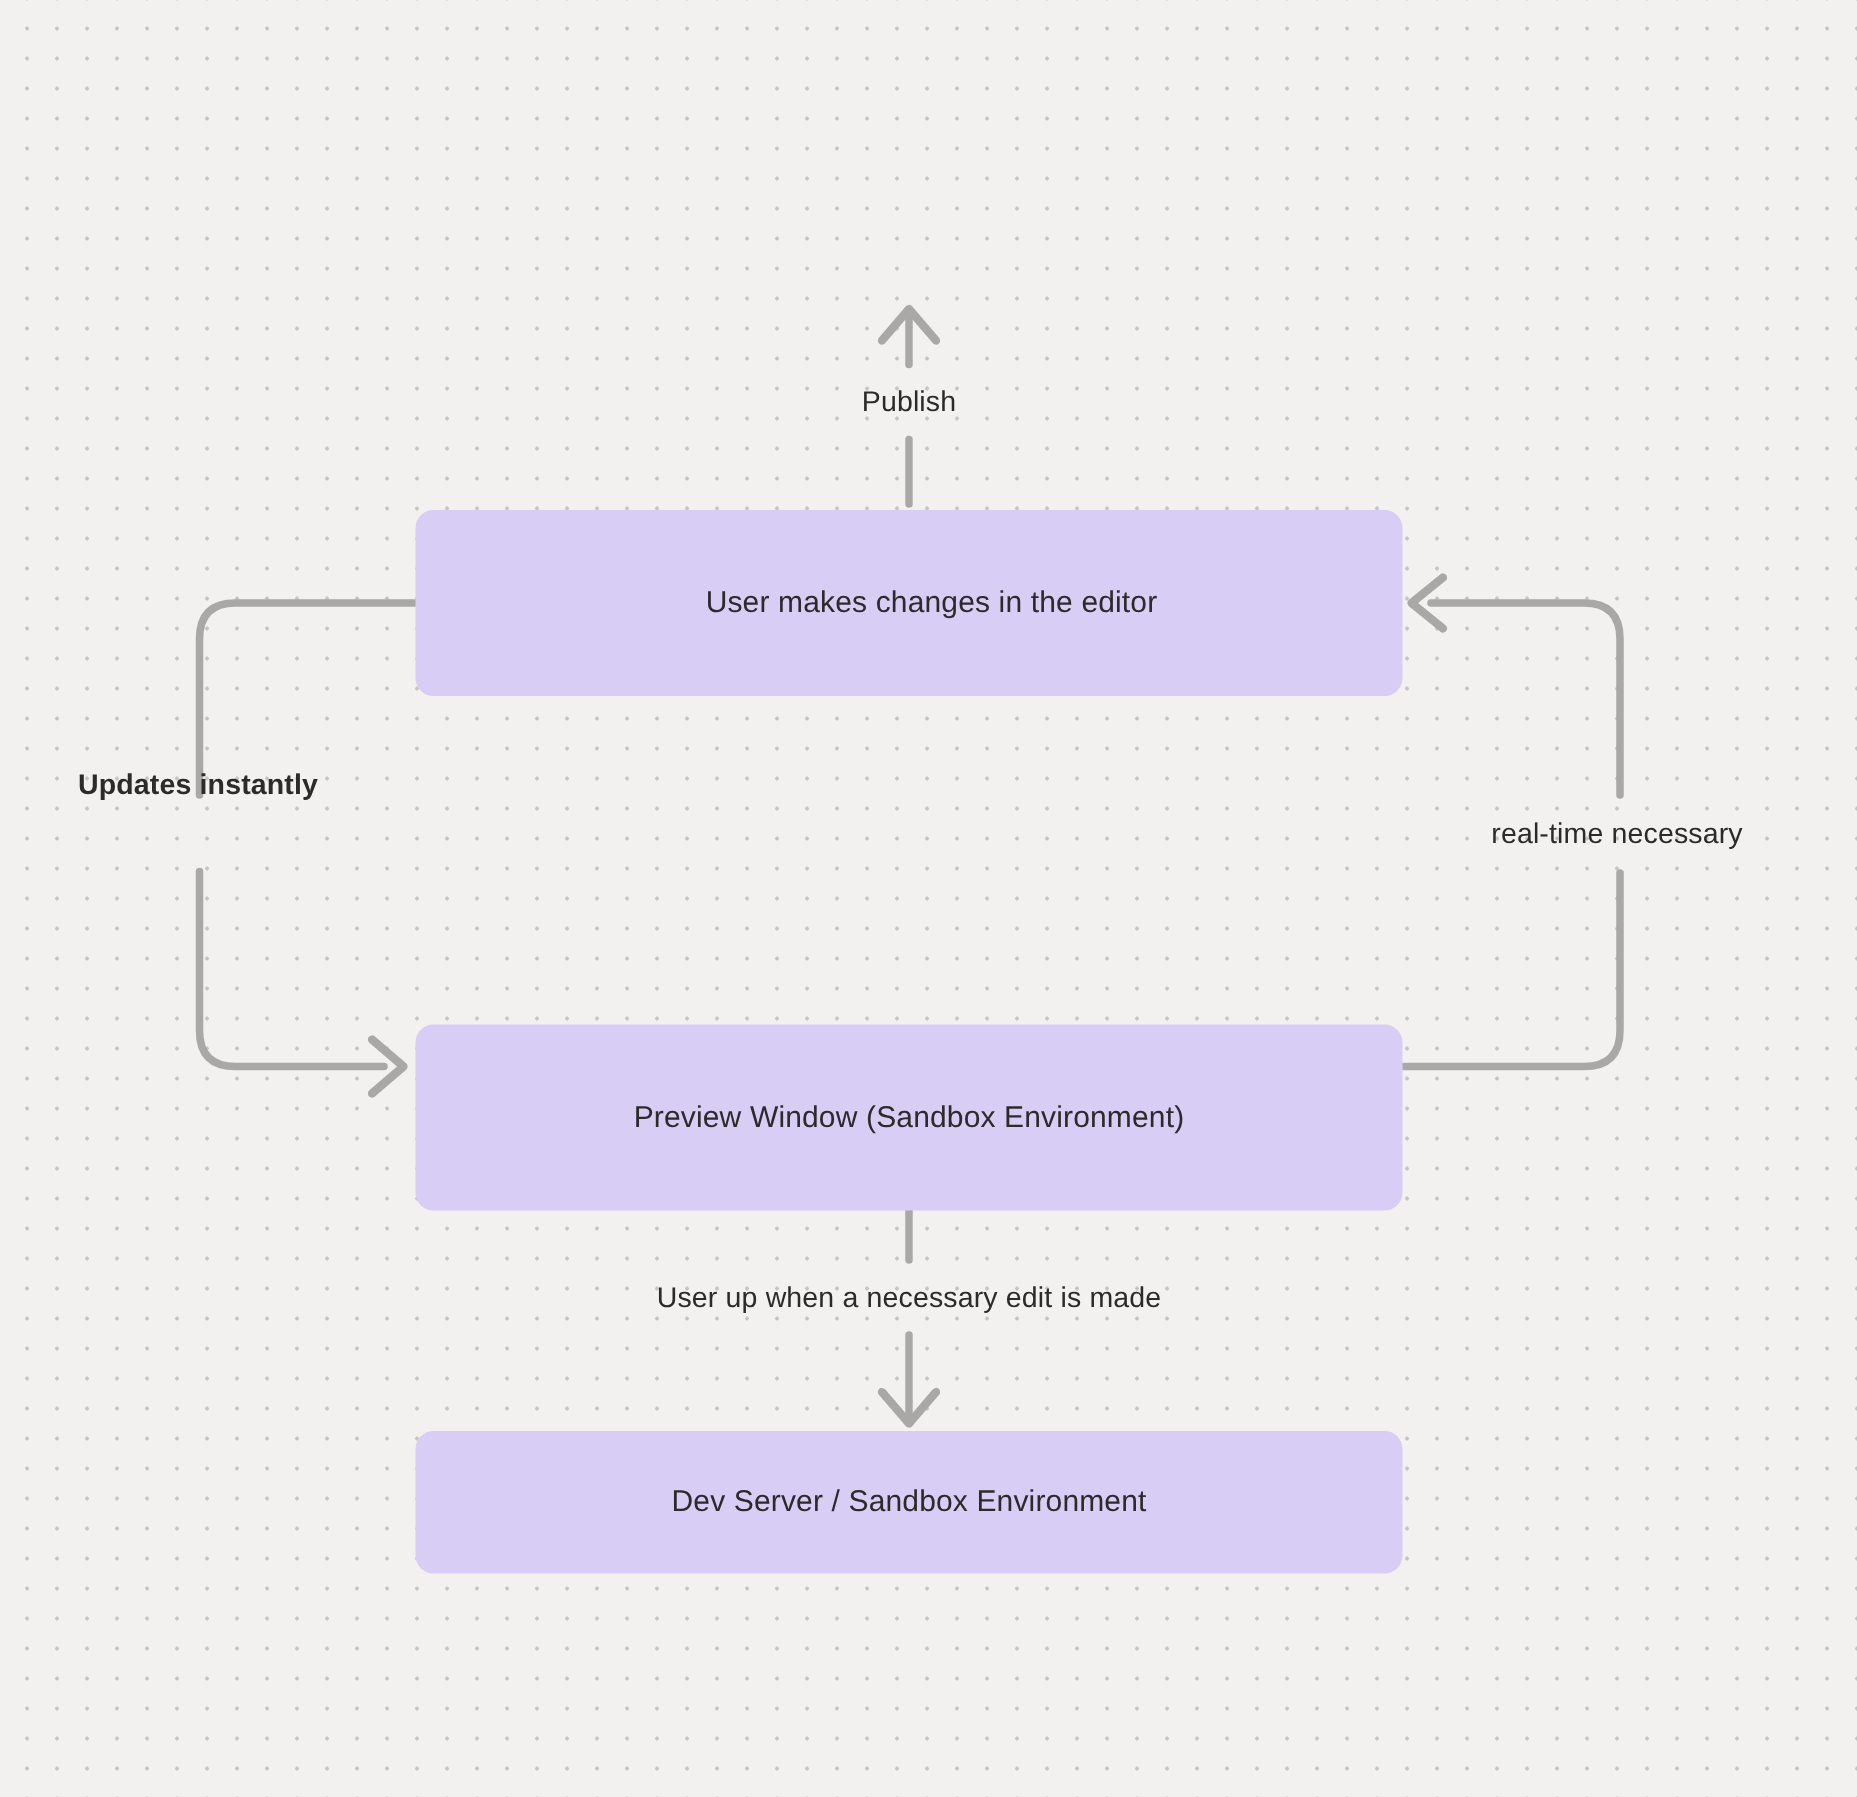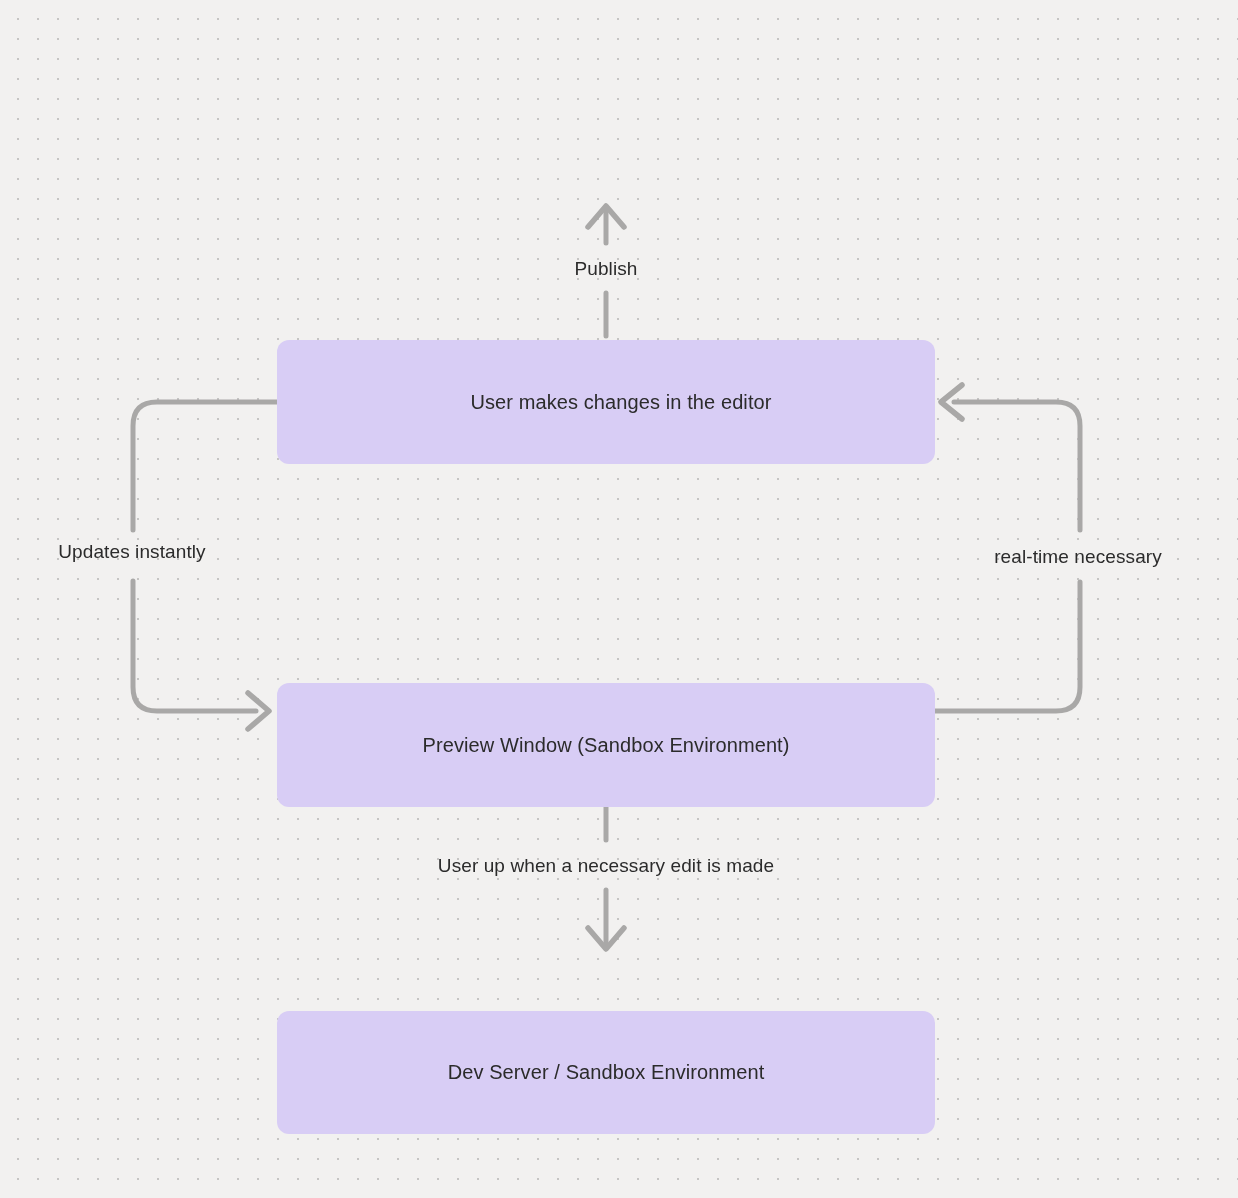--- a/index.html
+++ b/index.html
@@ -43,31 +43,31 @@
     background: var(--node-fill);
     border-radius: 12px;
     display: flex; align-items: center; justify-content: center;
     font-size: 20px;
     color: var(--text);
     letter-spacing: 0.1px;
   }
   .node-live    { top: 72px; }
   .node-user    { top: 340px; padding-left: 30px; }
   .node-preview { top: 683px; }
-  .node-dev     { top: 1011px; height: 123px; }
+  .node-dev     { top: 954px; height: 95px; }
   .edge-label {
     position: absolute;
     transform: translate(-50%, -50%);
     font-size: 19px;
     color: var(--text);
     white-space: nowrap;
     letter-spacing: 0.1px;
   }
   .label-publish  { left: 606px;  top: 269px; }
-  .label-updates  { left: 132px;  top: 552px; }
+  .label-updates  { left: 132px;  top: 524px; font-weight: bold; }
   .label-realtime { left: 1078px; top: 557px; }
   .label-spunup   { left: 606px;  top: 866px; }
 </style>
 </head>
 <body>
 
 <div class="canvas">
 
   <svg class="arrow-layer" viewBox="0 0 1238 1198" aria-hidden="true">
 

